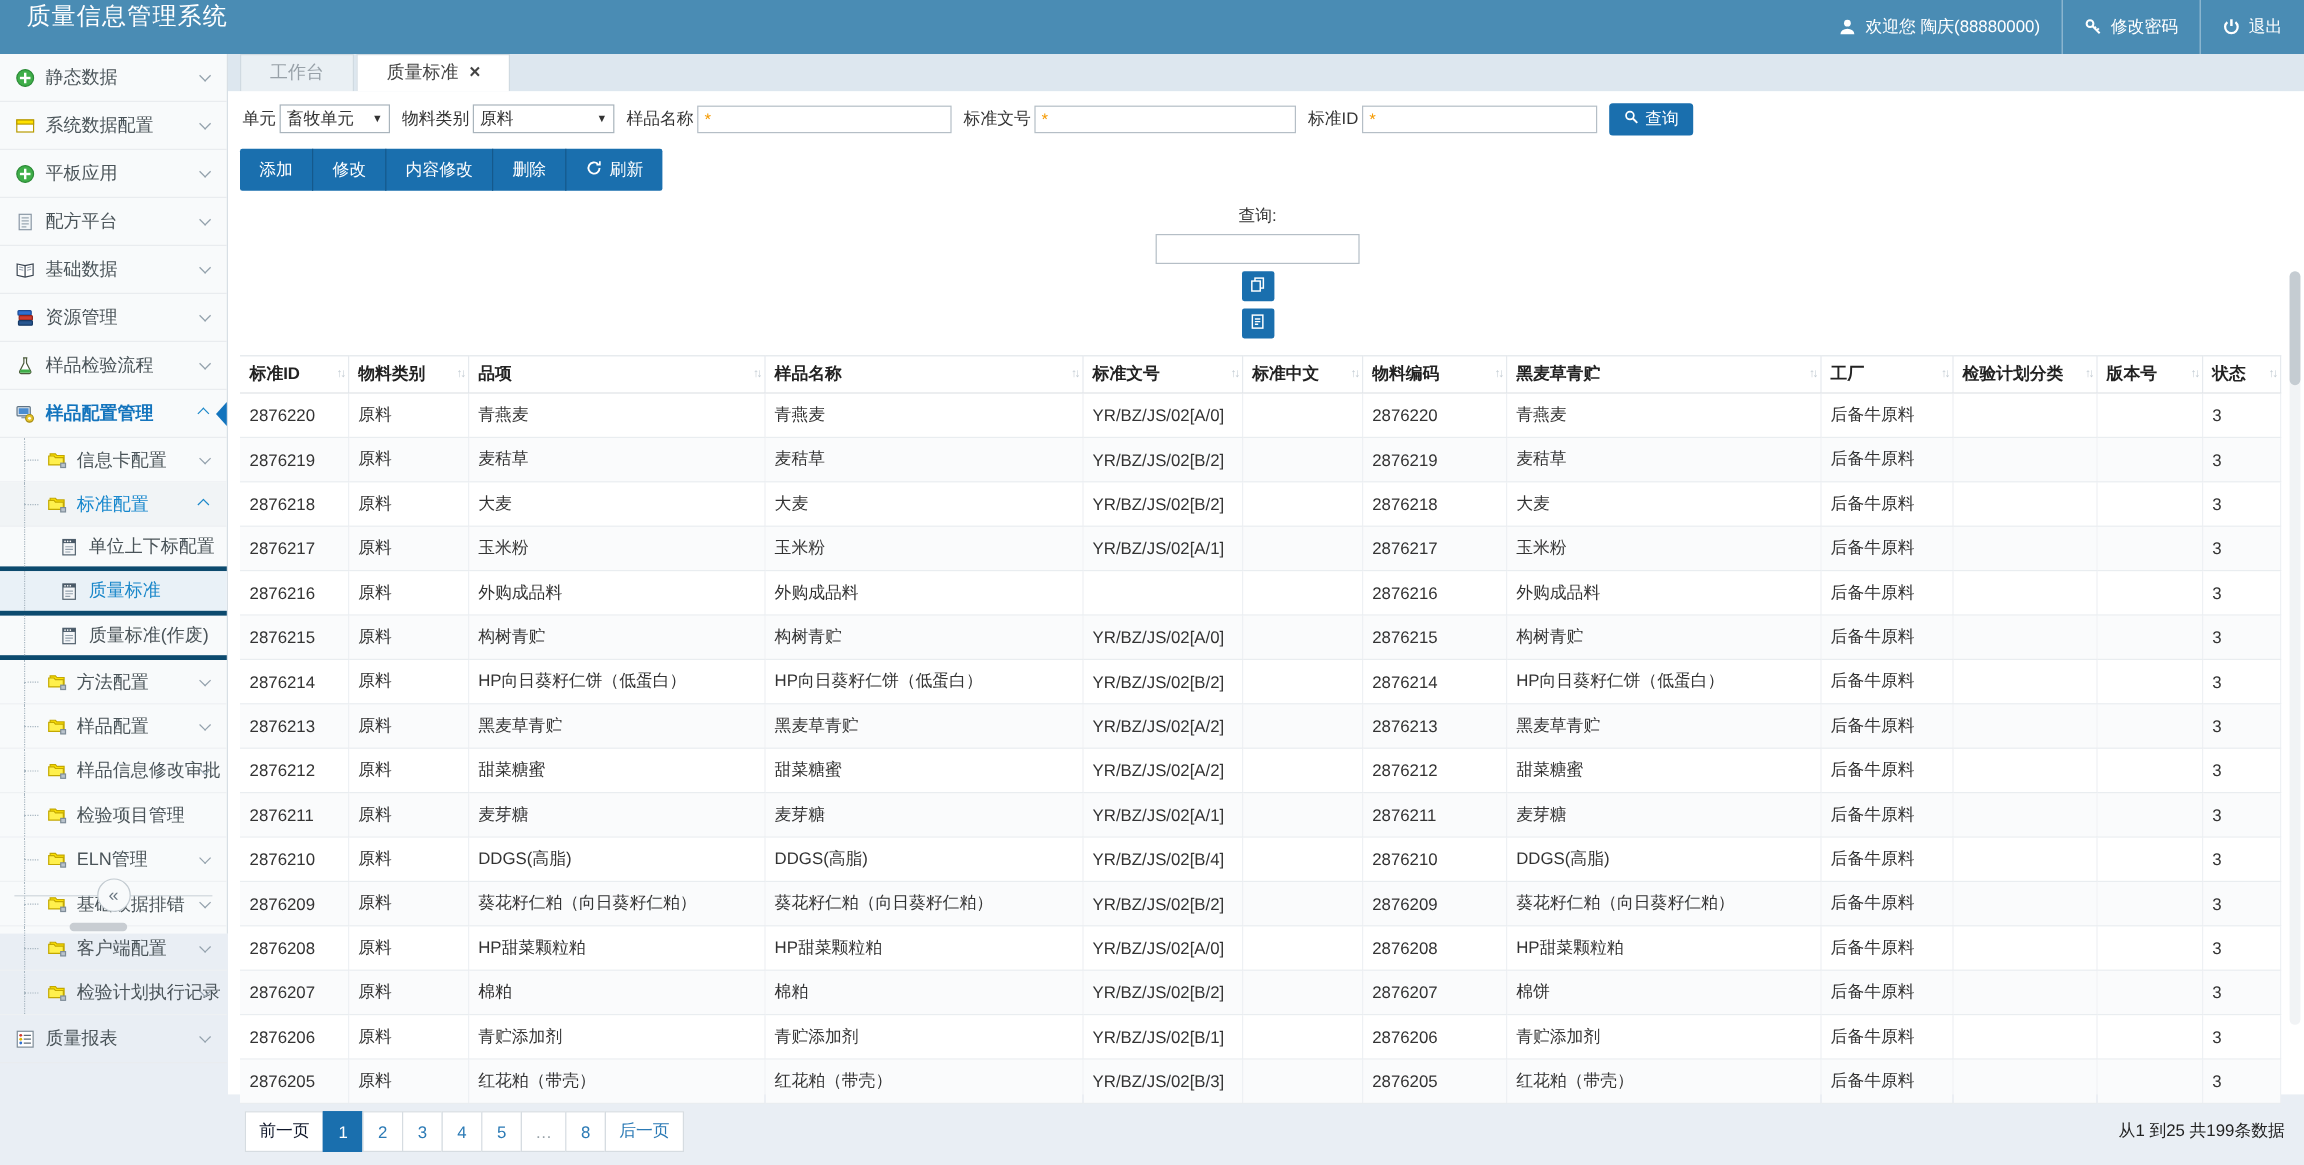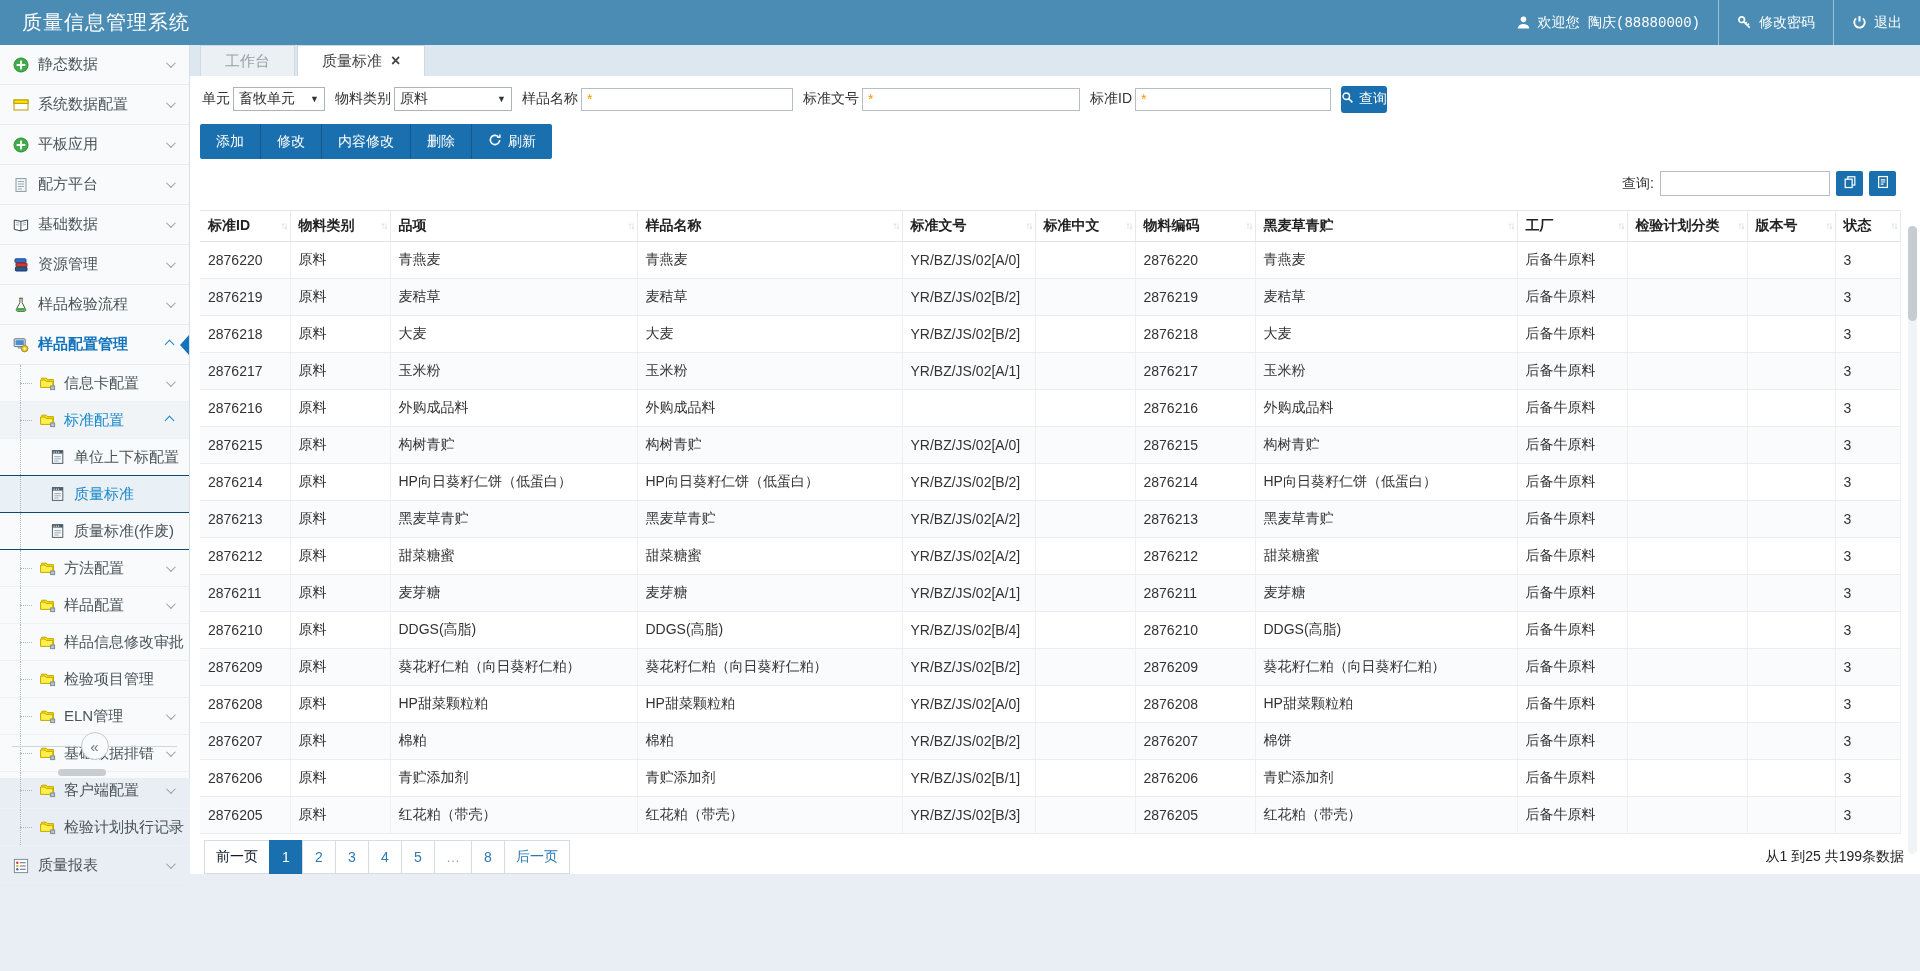--- a/index.html
+++ b/index.html
@@ -1,39 +1,39 @@
 <!DOCTYPE html>
 <html><head>
 <meta charset="utf-8">
 <style>
   * { margin:0; padding:0; box-sizing:border-box; }
   html,body { width:1920px; height:971px; overflow:hidden;
     font-family:"Liberation Sans","DejaVu Sans",sans-serif; background:#e9eef4; }
 
   
-  .app-header { height:45px; background:#4a8cb4; display:flex; align-items:center; color:#fff;font-family:Liberation Mono, monospace; }
+  .app-header { height:45px; background:#4a8cb4; display:flex; color:#fff; }
   .app-title { font-size:20px; padding-left:22px; letter-spacing:1px; }
   .header-right { margin-left:auto; display:flex; height:100%; align-items:stretch; font-size:14px; }
   .hitem { display:flex; align-items:center; gap:7px; padding:0 18px; white-space:nowrap; }
   .hitem + .hitem { border-left:1px solid rgba(255,255,255,.45); }
   .hitem svg { display:block; }
 
   
   .body { display:flex; height:733px; }
   .sidebar { width:190px; min-width:190px; background:#f8fafb; border-right:1px solid #d8dfe5;
     position:relative; font-size:15px; color:#4a5459; }
   .main { flex:1; display:flex; flex-direction:column; background:#e9eef4; min-width:0; }
 
   
   .it { display:flex; align-items:center; position:relative; cursor:pointer; }
   .it .ic { display:inline-flex; width:18px; justify-content:center; margin-right:8px; flex:0 0 18px; }
   .it .lb { white-space:nowrap; overflow:hidden; }
   .lvl0 { height:40px; padding-left:12px; border-bottom:1px solid #e9ecef; }
   .lvl1 { height:37px; padding-left:38px; border-bottom:1px solid #eef1f3; }
-  .lvl2 { height:37px; padding-left:48px; border-bottom:1px solid #0c4a6e; }
+  .lvl2 { height:37px; padding-left:48px; border-bottom:4px solid #0c4a6e; }
   .lvl1::before, .lvl2::before { content:''; position:absolute; left:20px; top:0; bottom:0;
     border-left:1px dotted #a9b7c1; }
   .lvl1::after { content:''; position:absolute; left:20px; top:50%; width:12px;
     border-top:1px dotted #a9b7c1; }
   .chev { position:absolute; right:16px; width:7px; height:7px;
     border-right:1.6px solid #93a1ac; border-bottom:1.6px solid #93a1ac;
     transform:rotate(45deg) translateY(-2px); }
   .chev.up { transform:rotate(225deg); border-color:#1a87c9; }
   .it.branch-selected .lb { color:#1374bd; font-weight:bold; }
   .it.sub-expanded { background:#f1f4f6; }
@@ -64,30 +64,30 @@
 
   .filter-row { display:flex; align-items:center; height:30px; font-size:14px; color:#333; white-space:nowrap; }
   .filter-row .flabel { margin:0 3px 0 10px; }
   .filter-row .flabel:first-child { margin-left:2px; }
   .fselect { height:24px; border:1px solid #a9b4bc; background:#fff; display:inline-flex;
     align-items:center; justify-content:space-between; padding:0 5px; cursor:pointer; }
   .fselect .arr { font-size:9px; color:#333; margin-left:6px; }
   .ftext { height:23px; border:1px solid #b5bec6; padding:0 5px; font-size:14px;
     color:#f59a00; font-family:inherit; }
   .btn-primary { height:27px; margin-left:10px; background:#1a6fae; color:#fff; border:none;
-    border-radius:3px; font-size:14px; padding:0 0; display:inline-flex; align-items:center;
+    border-radius:3px; font-size:14px; padding:0 12px; display:inline-flex; align-items:center;
     gap:5px; cursor:pointer; }
 
   .toolbar { margin-top:10px; display:inline-flex; background:#1a6fae; height:35px; border-radius:2px; }
   .tbtn { background:transparent; border:none; border-right:1px solid #15598c; color:#fff;
     font-size:14px; padding:0 16px; display:flex; align-items:center; gap:6px; cursor:pointer; }
   .tbtn:last-child { border-right:none; }
 
   .qsearch { margin-top:12px; display:flex; justify-content:flex-end; align-items:center; gap:6px;
-    font-size:14px; color:#333; padding-right:14px; }
+    font-size:14px; color:#333; padding-right:14px;flex-direction:column; }
   .qs-input { width:170px; height:25px; border:1px solid #b5bec6; padding:0 5px; font-size:13px; }
   .icon-btn { width:27px; height:25px; background:#1a6fae; border:none; border-radius:2px;
     display:inline-flex; align-items:center; justify-content:center; cursor:pointer; }
 
   .grid-wrap { margin-top:14px; }
   table.grid { border-collapse:collapse; table-layout:fixed; width:1700px; }
   .grid th { height:31px; font-size:14px; color:#222; text-align:left; padding:0 8px;
     border-top:1px solid #e2e6ea; border-bottom:1px solid #dfe3e7; border-right:1px solid #e6eaee;
     position:relative; font-weight:bold; white-space:nowrap; overflow:hidden; cursor:pointer; }
   .grid th .sort-icon { position:absolute; right:3px; top:9px; font-size:10px; color:#c3ccd3;

